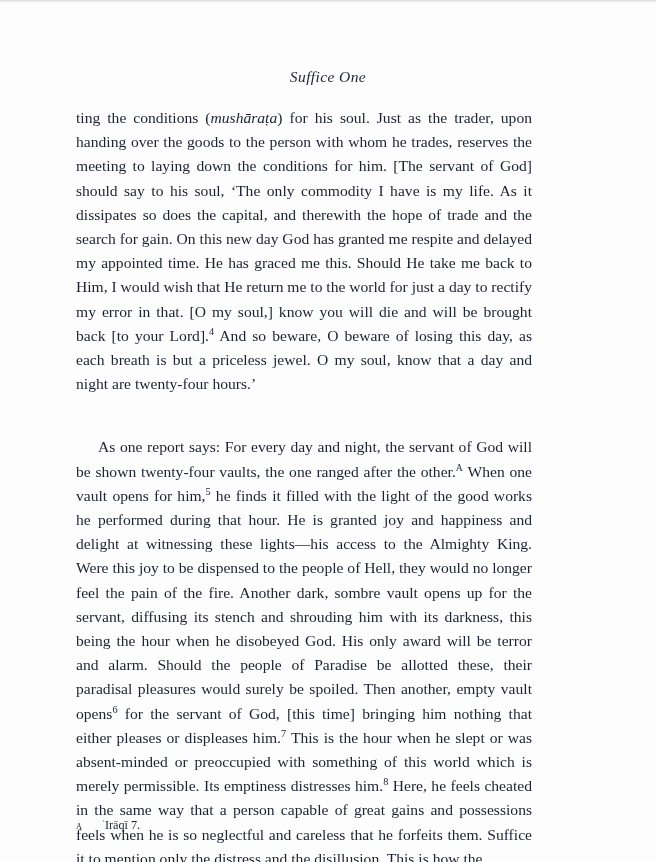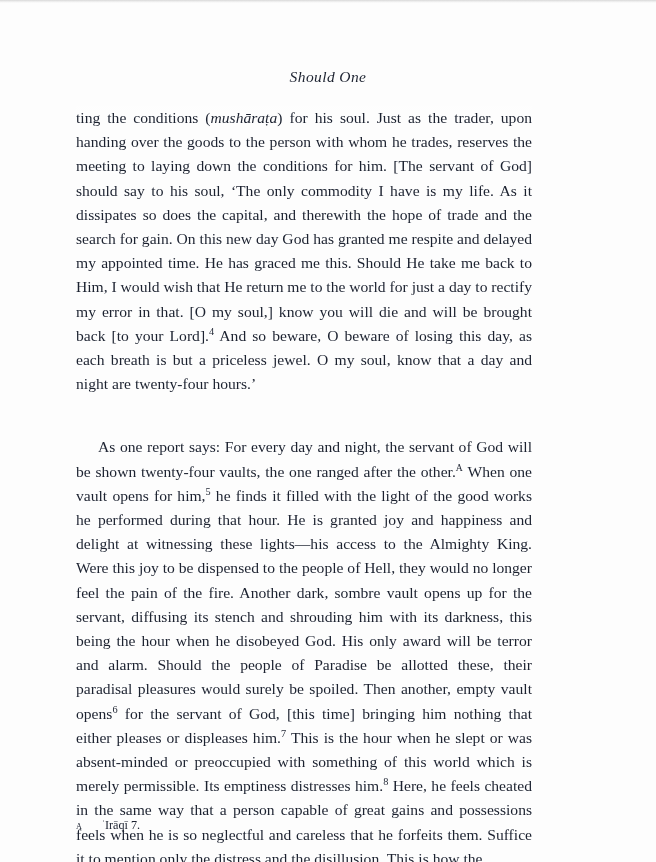--- a/index.html
+++ b/index.html
@@ -100,21 +100,21 @@
     line-height: 0;
   }
 </style>
 </head>
 <body>
 
 <div class="page">
 
   <div class="page-top-edge"></div>
 
-  <div class="running-head">Should One</div>
+  <div class="running-head">Suffice One</div>
 
   <div class="textblock">
     <div id="paragraphs">
         <p class="body scan-top" style="background: linear-gradient(rgba(255, 255, 255, 0.3) 0px, rgba(255, 255, 255, 0) 22px);"><span>ting the conditions (</span><i class="translit">mushāraṭa</i><span>) for his soul. Just as the trader, upon handing over the goods to the person with whom he trades, reserves the meeting to laying down the conditions for him. [The servant of God] should say to his soul, ‘The only commodity I have is my life. As it dissipates so does the capital, and therewith the hope of trade and the search for gain. On this new day God has granted me respite and delayed my appointed time. He has graced me this. Should He take me back to Him, I would wish that He return me to the world for just a day to rectify my error in that. [O my soul,] know you will die and will be brought back [to your Lord].</span><sup class="fn">4</sup><span> And so beware, O beware of losing this day, as each breath is but a priceless jewel. O my soul, know that a day and night are twenty-four hours.’</span></p>
         <p class="body indent"><span>As one report says: For every day and night, the servant of God will be shown twenty-four vaults, the one ranged after the other.</span><sup class="fn-alpha">A</sup><span> When one vault opens for him,</span><sup class="fn">5</sup><span> he finds it filled with the light of the good works he performed during that hour. He is granted joy and happiness and delight at witnessing these lights—his access to the Almighty King. Were this joy to be dispensed to the people of Hell, they would no longer feel the pain of the fire. Another dark, sombre vault opens up for the servant, diffusing its stench and shrouding him with its darkness, this being the hour when he disobeyed God. His only award will be terror and alarm. Should the people of Paradise be allotted these, their paradisal pleasures would surely be spoiled. Then another, empty vault opens</span><sup class="fn">6</sup><span> for the servant of God, [this time] bringing him nothing that either pleases or displeases him.</span><sup class="fn">7</sup><span> This is the hour when he slept or was absent-minded or preoccupied with something of this world which is merely permissible. Its emptiness distresses him.</span><sup class="fn">8</sup><span> Here, he feels cheated in the same way that a person capable of great gains and possessions feels when he is so neglectful and careless that he forfeits them. Suffice it to mention only the distress and the disillusion. This is how the</span></p>
       </div>
   </div>
 
   <div class="footnote-area">
     <div id="footnotes">

